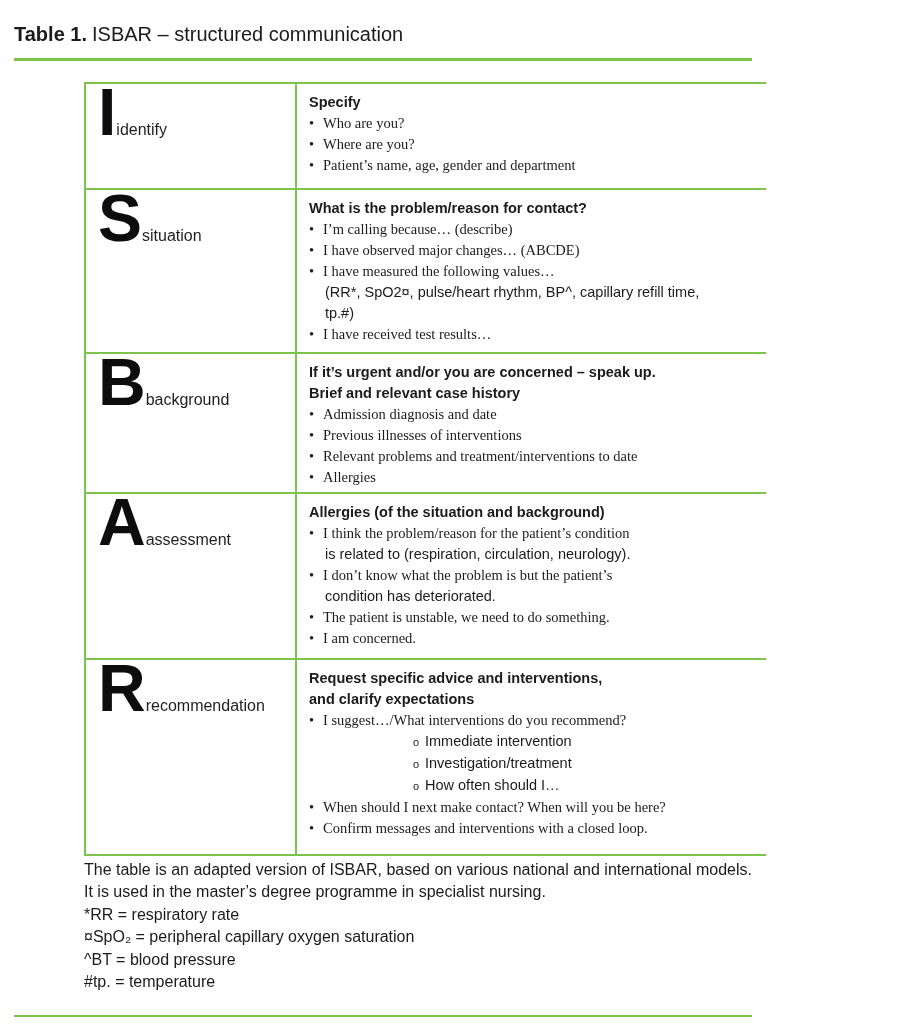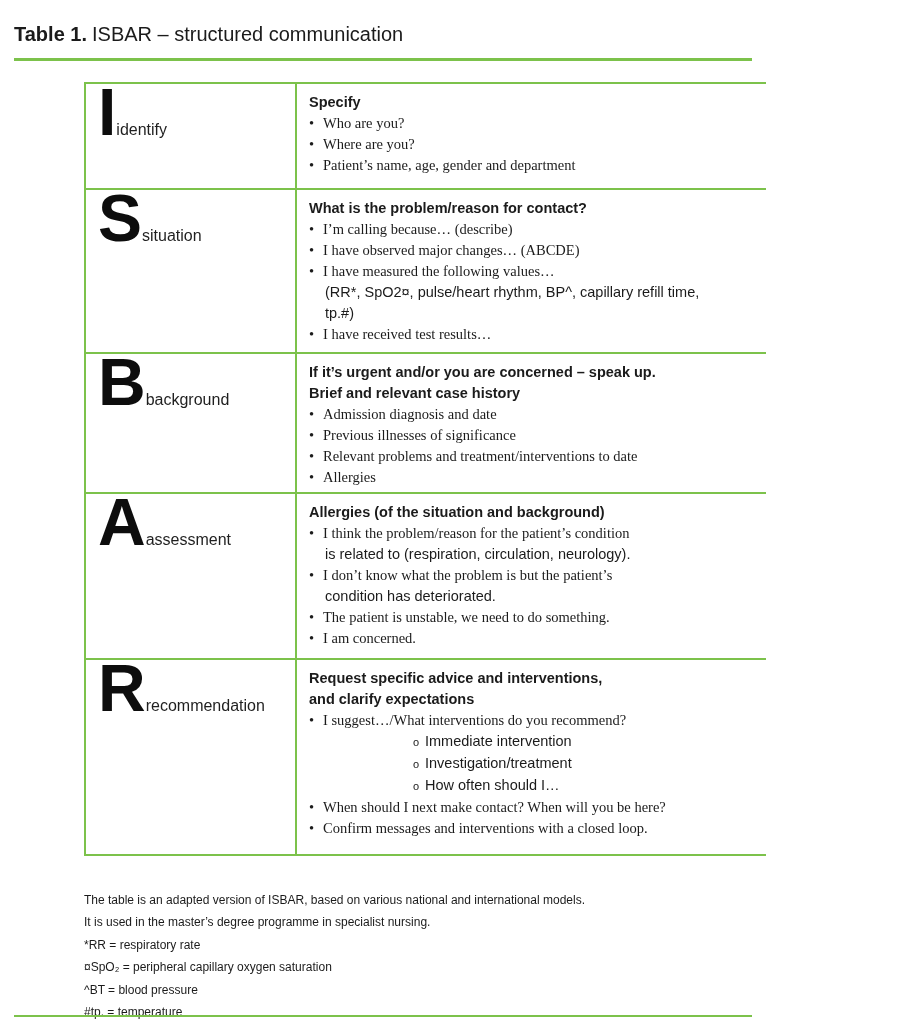--- a/index.html
+++ b/index.html
@@ -87,22 +87,22 @@
     text-indent:0;
   }
   .line.cont{padding-left:16px;}
   .line.sub{padding-left:104px;}
   .line.sub .marker{
     font-size:11px;
     display:inline-block;
     width:12px;
   }
   .footnotes{
-    margin:33px 0 0 84px;
-    font-size:12px;
+    margin:3px 0 0 84px;
+    font-size:16px;
     line-height:22.5px;
   }
 </style>
 </head>
 <body>
 
 <div class="page">
 
   <div class="caption">
     <span class="label">Table 1.</span><span class="title">ISBAR – structured communication</span>
@@ -149,21 +149,21 @@
       <td class="letter-cell">
         <div class="letter-wrap">
           <span class="big-letter">B</span>
           <span class="term">background</span>
         </div>
       </td>
       <td class="content-cell">
             <div class="line heading">If it’s urgent and/or you are concerned – speak up.</div>
             <div class="line heading">Brief and relevant case history</div>
             <div class="line bullet"><span class="marker">•</span><span>Admission diagnosis and date</span></div>
-            <div class="line bullet"><span class="marker">•</span><span>Previous illnesses of significance</span></div>
+            <div class="line bullet"><span class="marker">•</span><span>Previous illnesses of interventions</span></div>
             <div class="line bullet"><span class="marker">•</span><span>Relevant problems and treatment/interventions to date</span></div>
             <div class="line bullet"><span class="marker">•</span><span>Allergies</span></div>
           </td>
     </tr>
 
     <tr>
       <td class="letter-cell">
         <div class="letter-wrap">
           <span class="big-letter">A</span>
           <span class="term">assessment</span>

